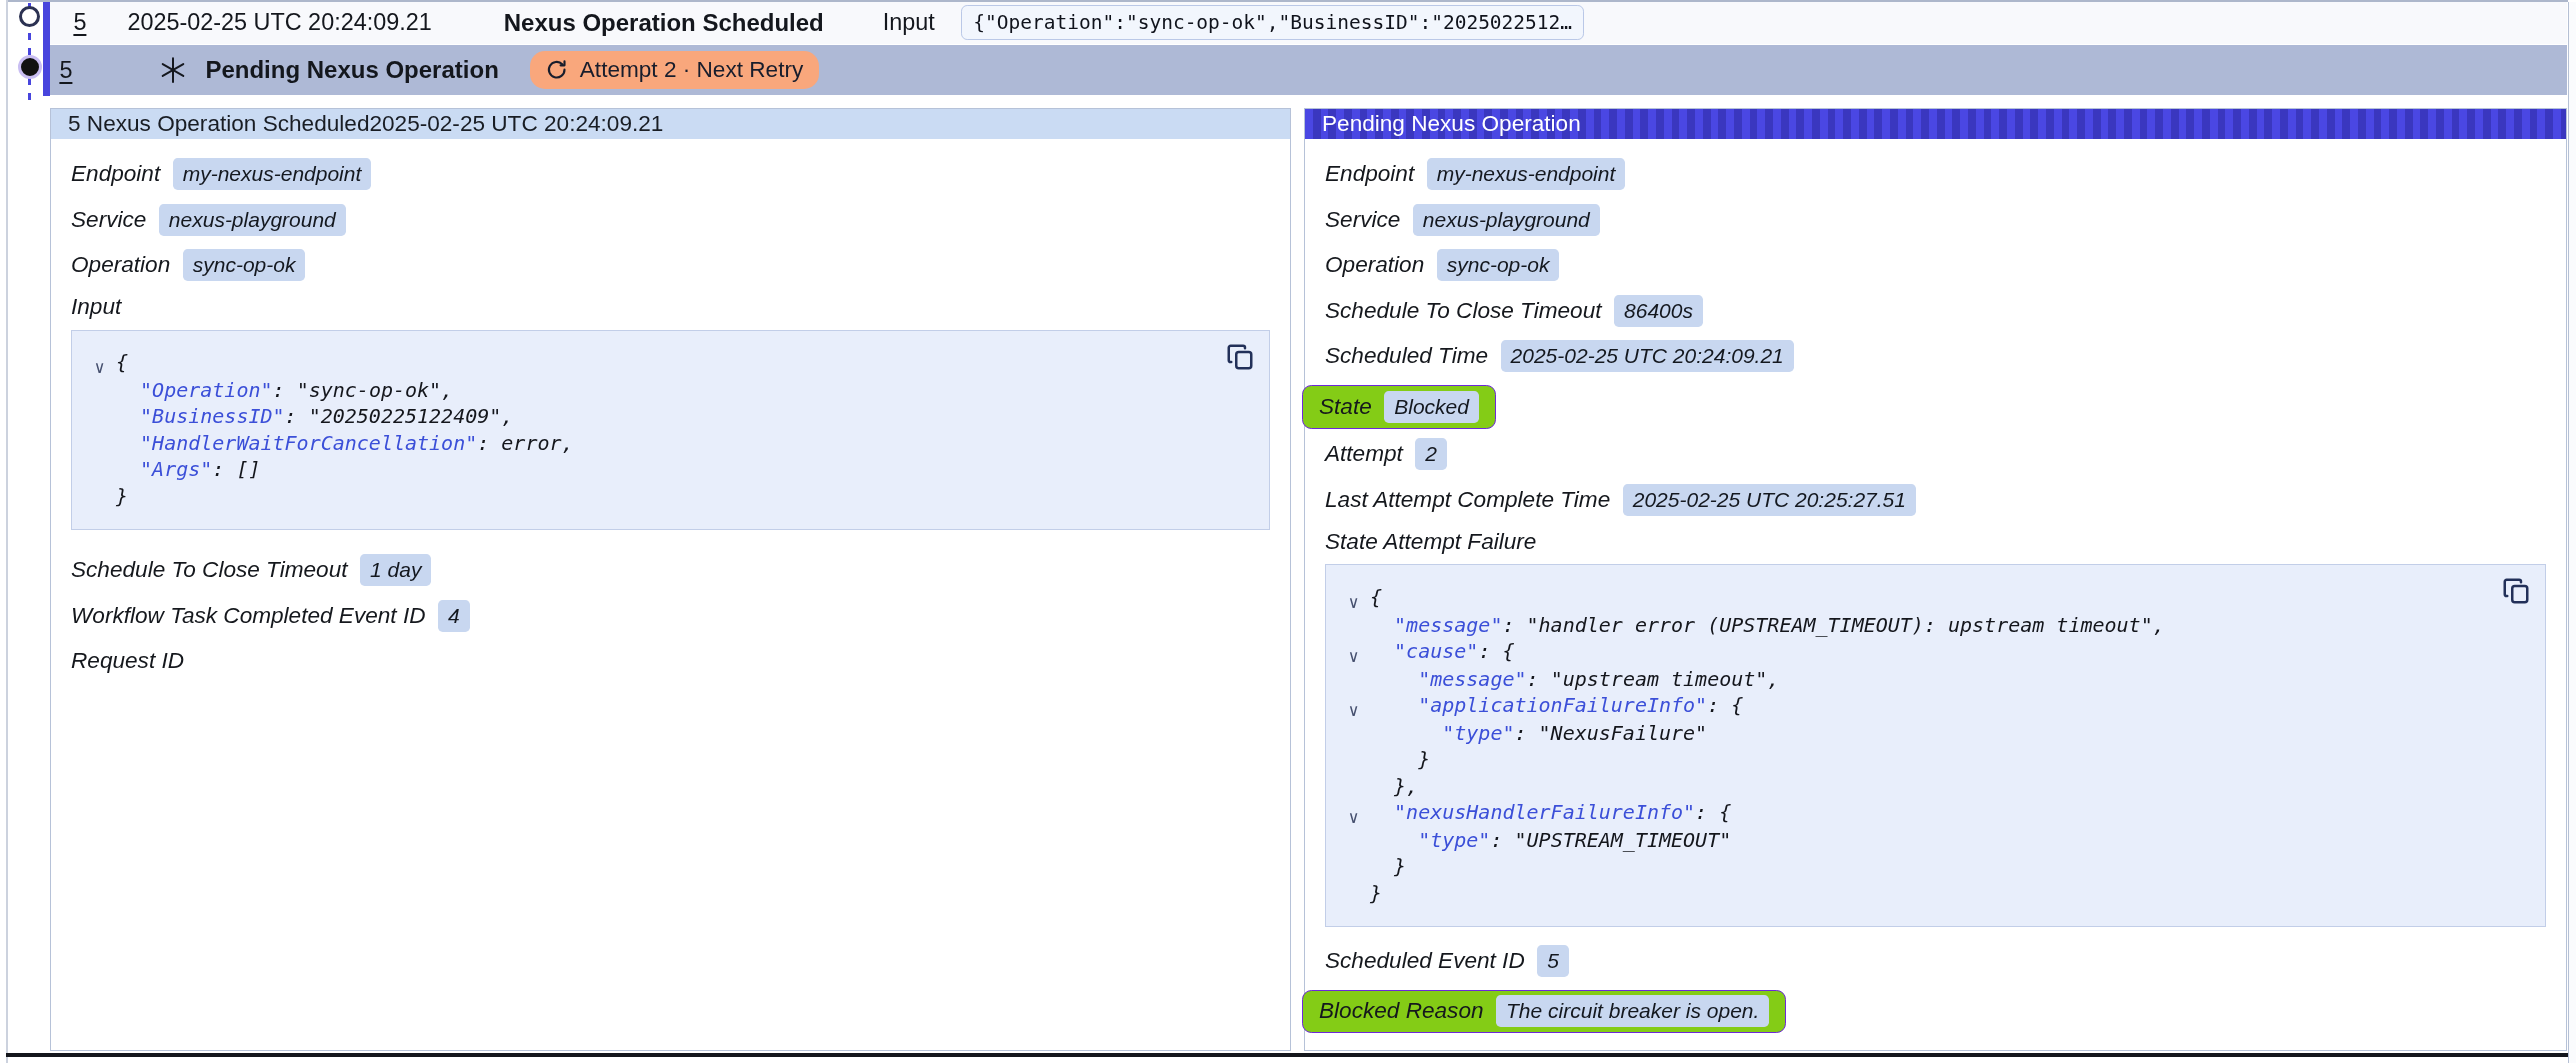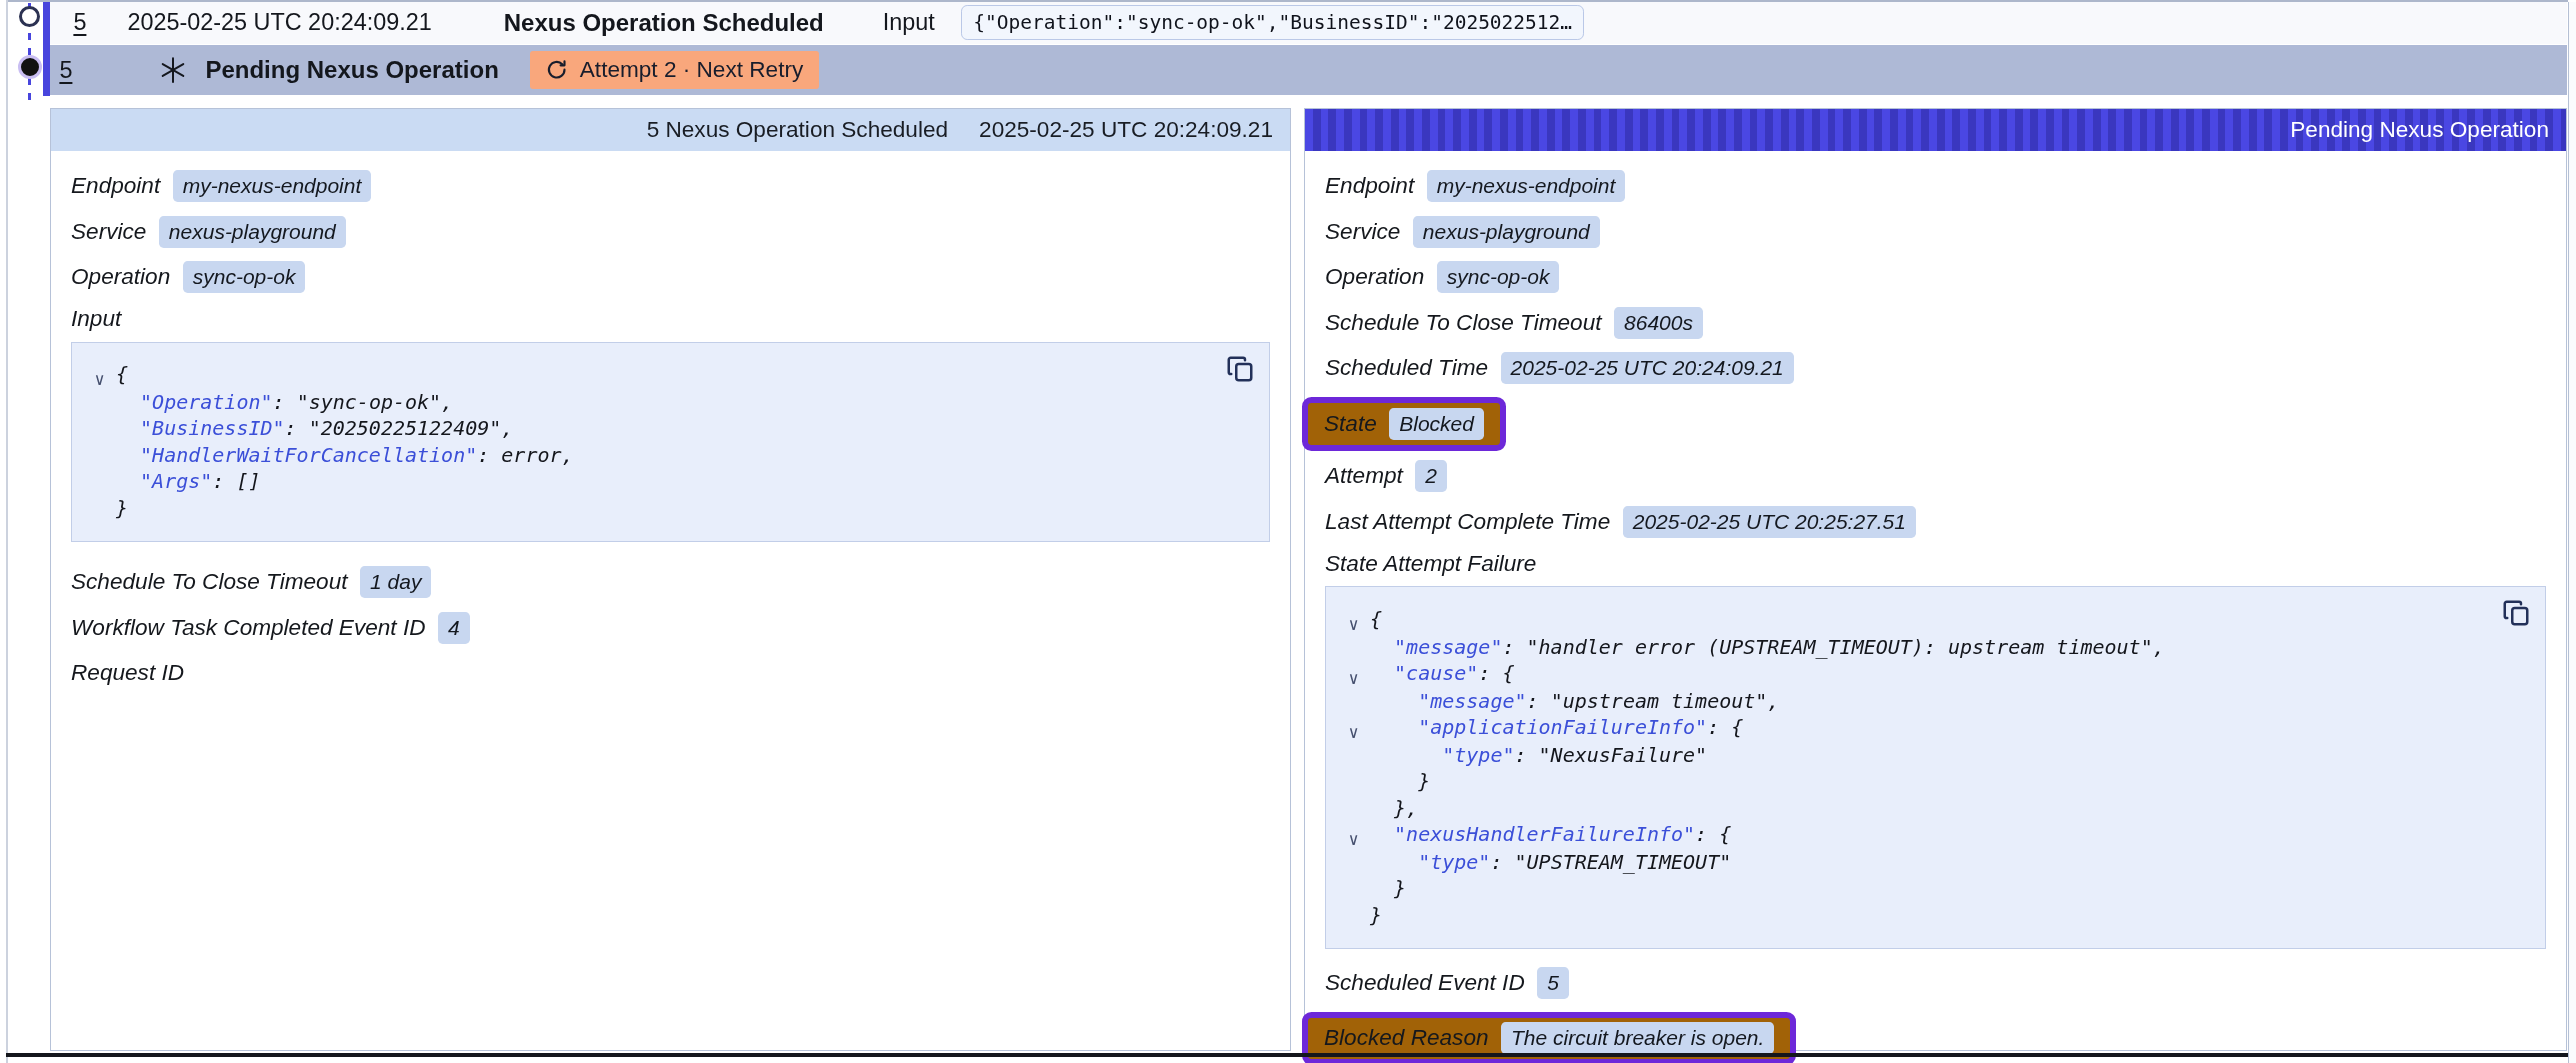--- a/index.html
+++ b/index.html
@@ -29,30 +29,30 @@
   .row1 .ev-inlabel{margin-left:59px;}
   .row1 .ev-inpreview{
     margin-left:26.5px;background:#f2f6fd;border:1.6px solid #bac8e7;border-radius:6.2px;
     font-family:"DejaVu Sans Mono",monospace;font-size:19.5px;padding:4.7px 11px;color:#10131c;
     white-space:nowrap;cursor:pointer;
   }
   .row2 .ev-id{margin-left:9.4px;}
   .row2 .asterisk{margin-left:86px;width:30px;height:30px;}
   .row2 .ev-title{margin-left:17px;font-weight:700;font-size:24px;}
   .retry-badge{
-    margin-left:31px;background:#f9a77c;border-radius:3px;padding:6.2px 15.6px;
+    margin-left:31px;background:#f9a77c;border-radius:15px;padding:6.2px 15.6px;
     display:flex;align-items:center;gap:11px;color:#181d2c;font-size:22.6px;cursor:pointer;
   }
   .retry-badge svg{width:23.4px;height:23.4px;}
 
   
   .panel{position:absolute;top:108px;bottom:12.5px;background:#ffffff;border:1.6px solid #b6c2d8;box-sizing:border-box;z-index:2;}
   .panel-left{left:50px;width:1241px;}
   .panel-right{left:1304px;width:1263px;}
-  .phead{height:42px;display:flex;align-items:center;justify-content:flex-end;padding:0 17px;background:#cadbf3;font-size:22.6px;color:#191d24;gap:31px;}
+  .phead{height:30px;display:flex;align-items:center;justify-content:flex-start;padding:0 17px;background:#cadbf3;font-size:22.6px;color:#191d24;}
   .phead.striped{background:repeating-linear-gradient(90deg,#4a47e3 0 7.8px,#3a37bf 7.8px 15.6px);color:#ffffff;}
   .pbody{padding:18.7px 20px 0 20px;font-style:italic;}
 
   .frow{display:flex;align-items:center;margin-bottom:12.5px;min-height:33px;}
   .lab{font-size:22.6px;color:#15181d;margin-right:12.5px;white-space:nowrap;}
   .badge{background:#c8d7f0;border-radius:4.7px;padding:4px 10px;font-size:21px;color:#14181f;white-space:nowrap;}
   .linkval{font-size:22.6px;color:#14181f;text-decoration:underline;text-underline-offset:4.7px;cursor:pointer;}
   .jsonlabel{font-size:22.6px;margin:3.1px 0 9.4px 0;}
 
   .codeblock{
@@ -60,22 +60,22 @@
     padding:18.7px 20px 20px 11px;font-family:"DejaVu Sans Mono",monospace;
     font-size:20px;line-height:26.5px;color:#14161c;margin-bottom:17px;
   }
   .cl{white-space:pre;}
   .chev{display:inline-block;width:33px;color:#46506f;font-size:17px;transform:translateY(3.9px);text-align:center;cursor:pointer;}
   .k{color:#3b4fd8;}
   .copybtn{position:absolute;top:11px;right:14px;width:31px;height:31px;cursor:pointer;background:none;border:none;padding:0;}
   .copybtn svg{width:30px;height:30px;}
 
   .annotated{
-    display:inline-flex;align-items:center;border:6px solid #6d28d9;border-radius:9.4px;
-    padding:4.7px 15.6px;margin-left:-22.6px;margin-bottom:9.4px;background:#a16207;
+    display:inline-flex;align-items:center;border:1px solid #6d28d9;border-radius:9.4px;
+    padding:4.7px 15.6px;margin-left:-22.6px;margin-bottom:9.4px;background:#84cc16;
   }
   .annotated .frow-inner{display:flex;align-items:center;}
   .mt-after-block{margin-top:23.4px;}
 </style>
 </head>
 <body>
 
 <div class="frame-top"></div>
 <div class="frame-left"></div>
 <div class="gutter"></div>

